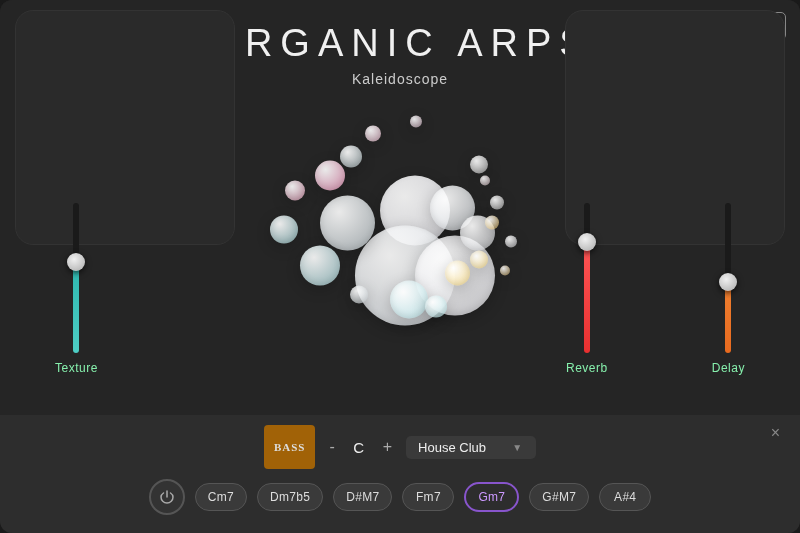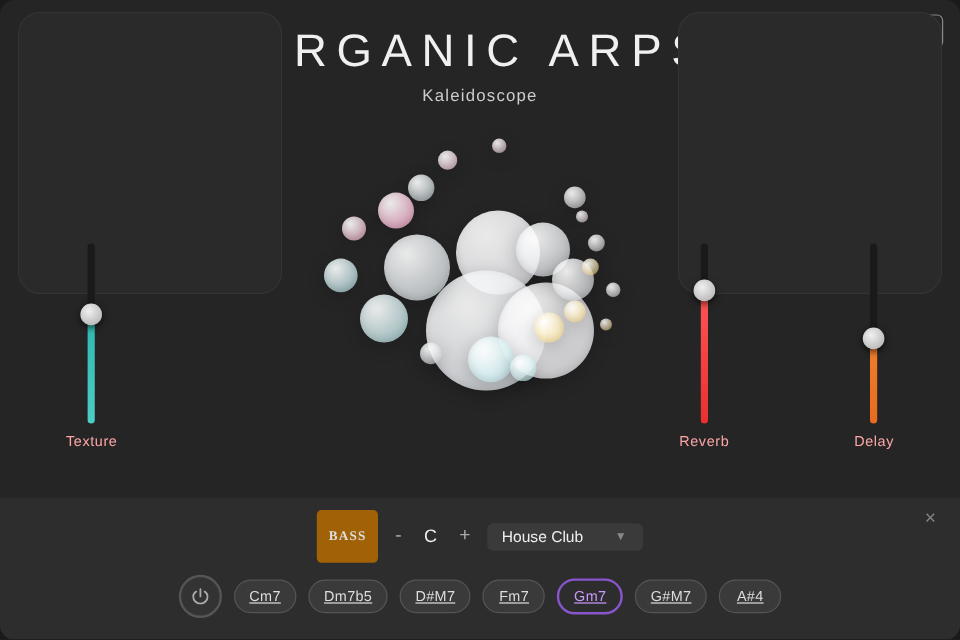--- a/index.html
+++ b/index.html
@@ -159,21 +159,21 @@
       border-radius: 50%;
       position: absolute;
       left: 50%;
       transform: translateX(-50%);
       box-shadow: 0 2px 6px rgba(0,0,0,0.7);
       cursor: pointer;
       z-index: 2;
     }
 
     .slider-label {
-      color: #fca5a5;
+      color: #86efac;
       font-size: 12px;
       margin-top: 8px;
       letter-spacing: 0.5px;
     }
 
     
     .center-viz {
       position: absolute;
       left: 50%;
       top: 50%;
@@ -284,21 +284,20 @@
       background: #3a3a3a;
       border: 1.5px solid #555;
       color: #ddd;
       font-size: 12px;
       padding: 6px 12px;
       border-radius: 20px;
       cursor: pointer;
       letter-spacing: 0.3px;
       min-width: 52px;
       text-align: center;
-      text-decoration: underline;
     }
 
     .chord-btn.active {
       background: transparent;
       border: 2px solid #8855cc;
       color: #cc99ff;
     }
 
     
     .bubbles-container {

